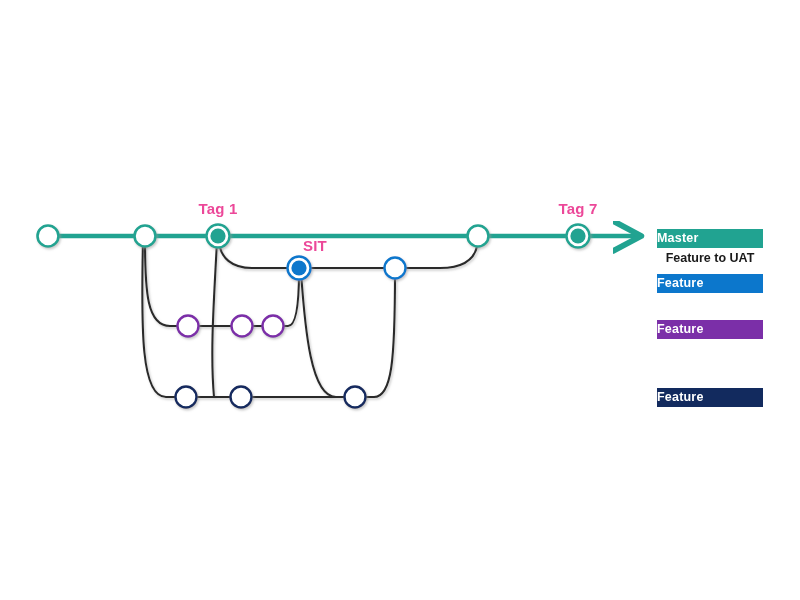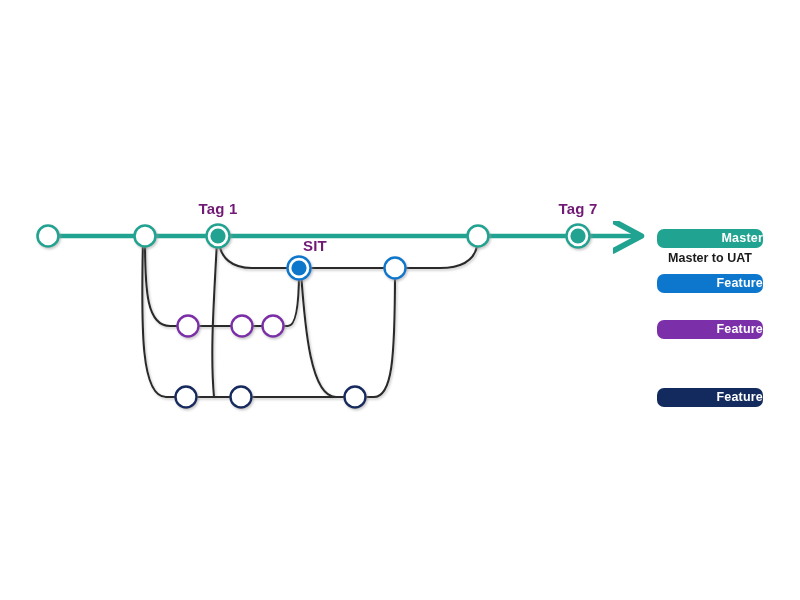--- a/index.html
+++ b/index.html
@@ -19,37 +19,36 @@
     position: absolute;
     left: 0;
     top: 0;
     width: 800px;
     height: 600px;
   }
   .node-label {
     position: absolute;
     font-weight: bold;
     font-size: 15px;
-    color: #701a75;
+    color: #ec4899;
     white-space: nowrap;
     text-align: center;
     letter-spacing: 0.2px;
   }
   .legend {
     position: absolute;
   }
   .legend-box {
     position: absolute;
     color: #ffffff;
     font-weight: bold;
     font-size: 12.5px;
-    text-align: right;
+    text-align: left;
     line-height: 19px;
     letter-spacing: 0.2px;
-    border-radius: 7px;
   }
   .legend-sub {
     position: absolute;
     color: #1a1a1a;
     font-weight: bold;
     font-size: 12.5px;
     text-align: center;
     line-height: 16px;
     white-space: nowrap;
   }
@@ -120,21 +119,21 @@
     </g>
   </svg>
 
   <div class="node-label" style="left:178px; top:200px; width:80px;">Tag 1</div>
   <div class="node-label" style="left:285px; top:237px; width:60px;">SIT</div>
   <div class="node-label" style="left:538px; top:200px; width:80px;">Tag 7</div>
 
   <div class="legend">
     <div class="legend-box" style="left:657px; top:229px; width:106px; height:19px; background:#21a391;">Master</div>
 
-    <div class="legend-sub" style="left:657px; top:250px; width:106px;">Master to UAT</div>
+    <div class="legend-sub" style="left:657px; top:250px; width:106px;">Feature to UAT</div>
 
     <div class="legend-box" style="left:657px; top:274px; width:106px; height:19px; background:#0c77cc;">Feature</div>
 
     <div class="legend-box" style="left:657px; top:320px; width:106px; height:19px; background:#7b2fa8;">Feature</div>
 
     <div class="legend-box" style="left:657px; top:388px; width:106px; height:19px; background:#122a5e;">Feature</div>
   </div>
 
 </div>
 

